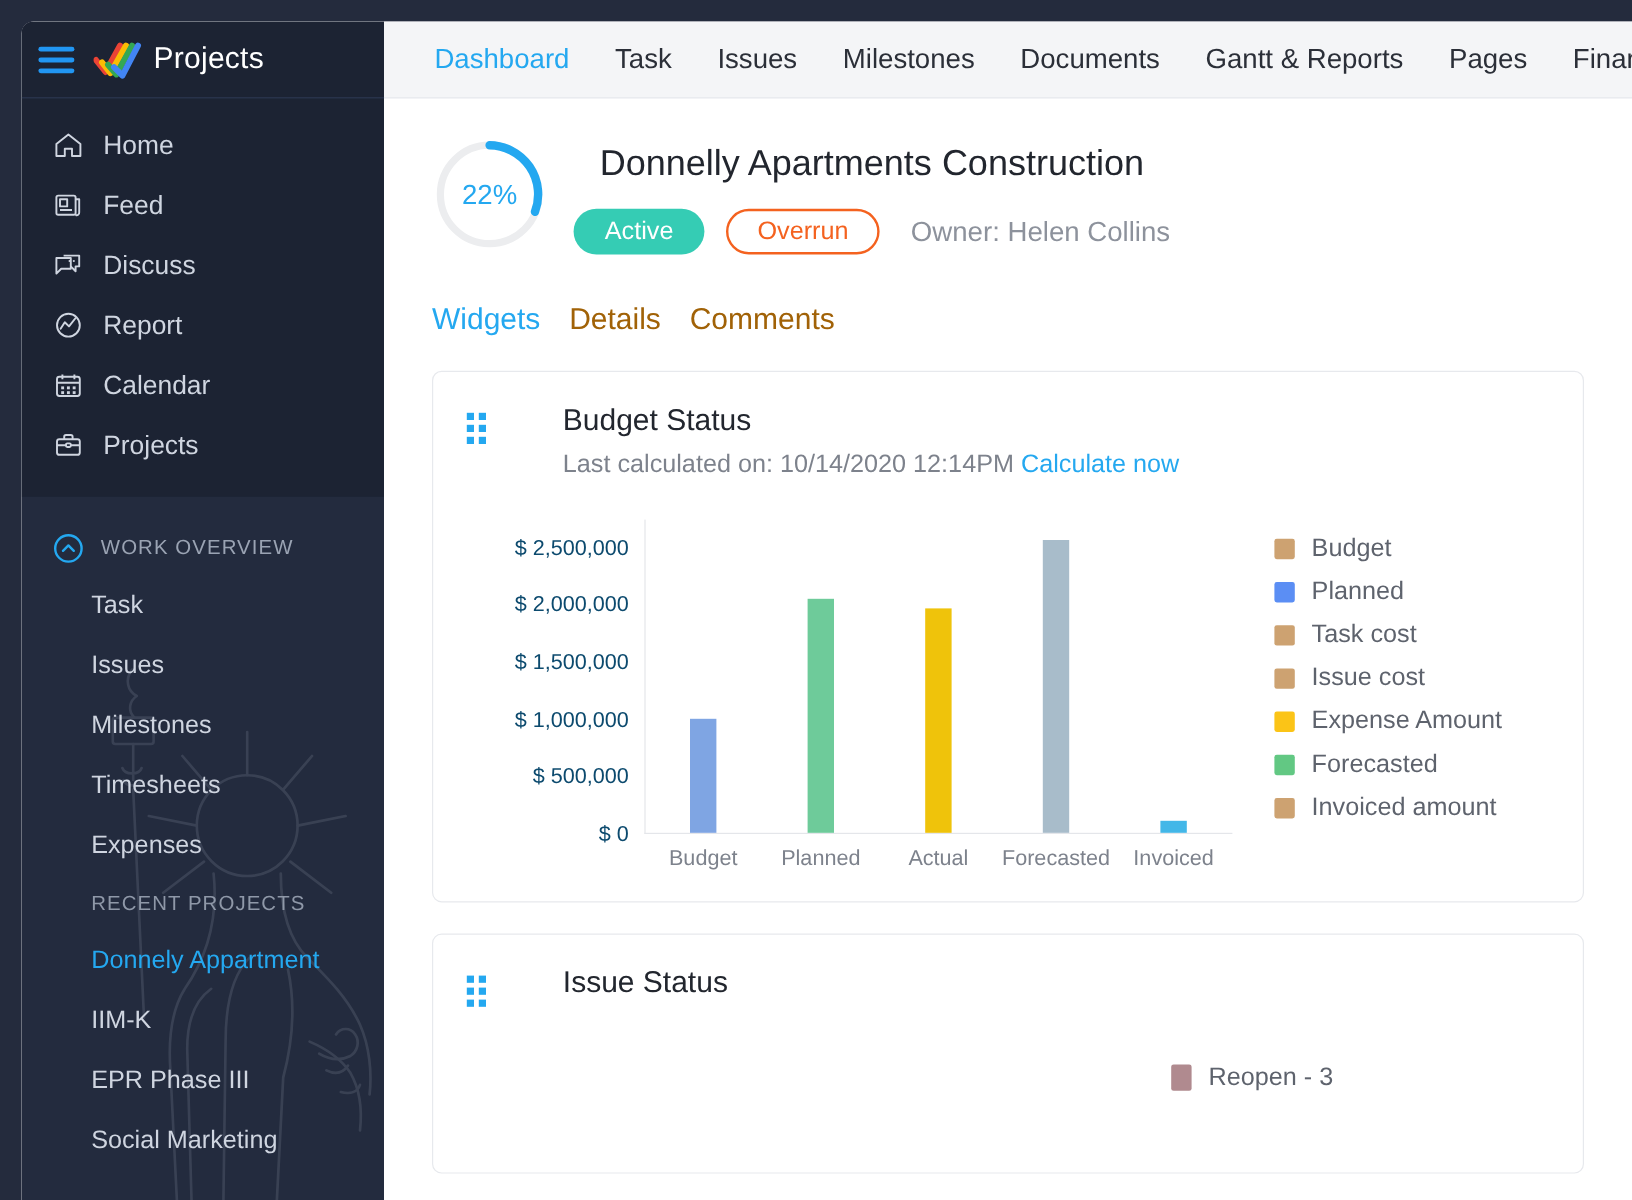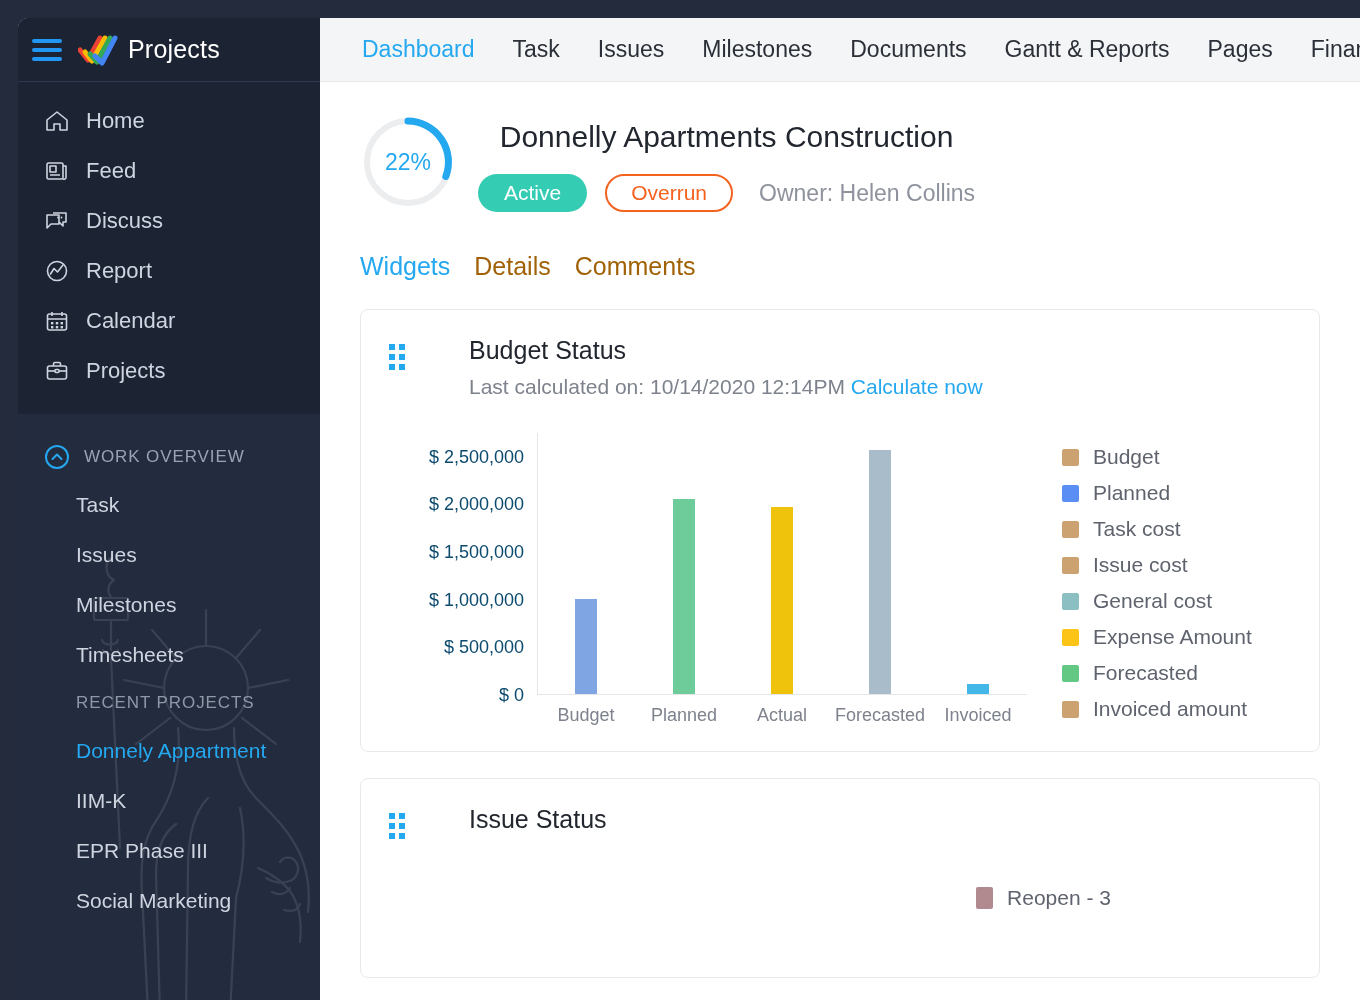--- a/index.html
+++ b/index.html
@@ -318,20 +318,21 @@
           <circle cx="13" cy="13" r="11" fill="none" stroke="#24a8f0" stroke-width="2"></circle>
           <path d="M8.5 15 L13 10.5 L17.5 15" fill="none" stroke="#24a8f0" stroke-width="2" stroke-linecap="round" stroke-linejoin="round"></path>
         </svg>
         <span>WORK OVERVIEW</span>
       </div>
 
       <a class="sb-sub">Task</a>
       <a class="sb-sub">Issues</a>
       <a class="sb-sub">Milestones</a>
       <a class="sb-sub">Timesheets</a>
+      <a class="sb-sub">Expenses</a>
 
       <div class="sb-section plain">
         <span>RECENT PROJECTS</span>
       </div>
 
       <a class="sb-sub active">Donnely Appartment</a>
       <a class="sb-sub">IIM-K</a>
       <a class="sb-sub">EPR Phase III</a>
       <a class="sb-sub">Social Marketing</a>
     </div>
@@ -435,24 +436,20 @@
               </div>
               <div class="lg-row">
                 <span class="lg-sw" style="background: rgb(205, 162, 113);"></span>
                 <span class="lg-tx">Task cost</span>
               </div>
               <div class="lg-row">
                 <span class="lg-sw" style="background: rgb(205, 162, 113);"></span>
                 <span class="lg-tx">Issue cost</span>
               </div>
               <div class="lg-row">
-                <span class="lg-sw" style="background: rgb(139, 191, 193);"></span>
-                <span class="lg-tx">General cost</span>
-              </div>
-              <div class="lg-row">
                 <span class="lg-sw" style="background: rgb(251, 196, 23);"></span>
                 <span class="lg-tx">Expense Amount</span>
               </div>
               <div class="lg-row">
                 <span class="lg-sw" style="background: rgb(98, 200, 131);"></span>
                 <span class="lg-tx">Forecasted</span>
               </div>
               <div class="lg-row">
                 <span class="lg-sw" style="background: rgb(205, 162, 113);"></span>
                 <span class="lg-tx">Invoiced amount</span>

